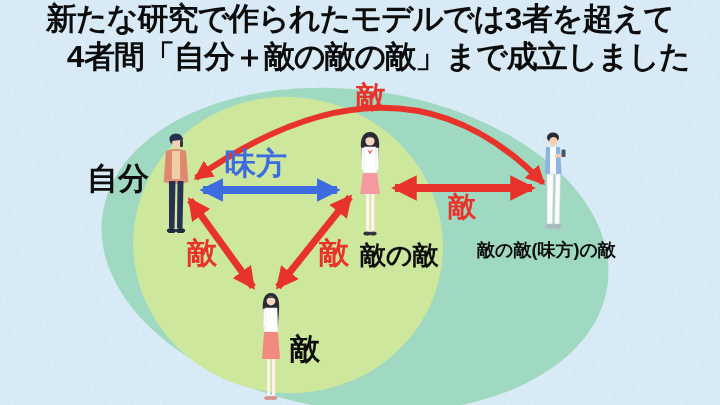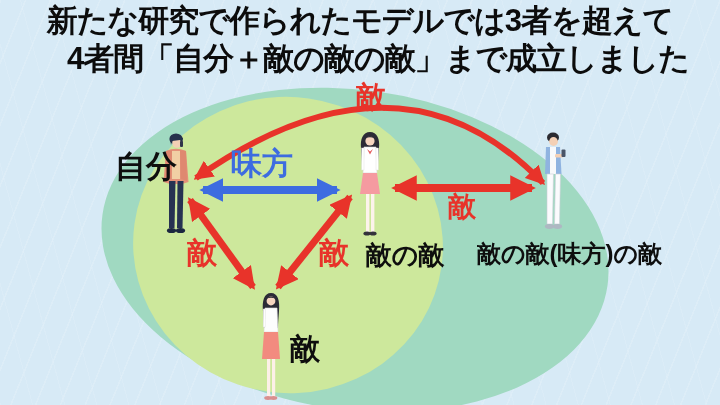--- a/index.html
+++ b/index.html
@@ -22,21 +22,21 @@
 
   .fig{position:absolute;}
   svg{display:block;overflow:visible;}
   .arrow-layer{position:absolute;left:0;top:0;}
 
   .lbl{position:absolute;font-weight:900;color:#0e0e0e;white-space:nowrap;line-height:1.08;}
   .lbl.red{color:#e8332a;}
   .lbl.blue{color:#3d6ce0;}
 
   .title{position:absolute;left:0;right:0;text-align:center;color:#0c0c0c;
-         font-weight:900;font-size:31px;letter-spacing:-1px;line-height:36px;}
+         font-weight:900;font-size:31px;letter-spacing:-1px;line-height:36px;font-family:Liberation Mono, monospace;}
   .title-1{top:3px;}
   .title-2{top:41px;margin-left:36px;}
 </style>
 </head>
 <body>
 
 <div class="stage">
 
   <div class="bg-texture"></div>
 
@@ -119,33 +119,33 @@
     <path d="M196,178 Q400,35 543,183" fill="none" stroke="#e8332a" stroke-width="6" marker-start="url(#ah-red)" marker-end="url(#ah-red)"></path>
     <line x1="203" y1="190" x2="337" y2="190" stroke="#3d6ce0" stroke-width="8" marker-start="url(#ah-blue)" marker-end="url(#ah-blue)"></line>
     <line x1="190" y1="200" x2="253" y2="287" stroke="#e8332a" stroke-width="7" marker-start="url(#ah-red)" marker-end="url(#ah-red)"></line>
     <line x1="350" y1="197" x2="278" y2="287" stroke="#e8332a" stroke-width="7" marker-start="url(#ah-red)" marker-end="url(#ah-red)"></line>
     <line x1="395" y1="188" x2="532" y2="188" stroke="#e8332a" stroke-width="8" marker-start="url(#ah-red)" marker-end="url(#ah-red)"></line>
   </svg>
 
   <div class="title title-1">新たな研究で作られたモデルでは3者を超えて</div>
   <div class="title title-2">4者間「自分＋敵の敵の敵」まで成立しました</div>
 
-  <div class="lbl" style="left:87px;top:150px;font-size:31px;margin-left:28px;">自分</div>
+  <div class="lbl" style="left:87px;top:162px;font-size:31px;">自分</div>
 
-  <div class="lbl blue" style="left:231px;top:147px;font-size:31px;">味方</div>
+  <div class="lbl blue" style="left:225px;top:147px;font-size:31px;">味方</div>
 
   <div class="lbl red" style="left:356px;top:81px;font-size:30px;">敵</div>
 
   <div class="lbl red" style="left:187px;top:237px;font-size:30px;">敵</div>
 
   <div class="lbl red" style="left:319px;top:237px;font-size:30px;">敵</div>
 
   <div class="lbl red" style="left:448px;top:192px;font-size:28px;">敵</div>
 
   <div class="lbl" style="left:290px;top:333px;font-size:30px;">敵</div>
 
-  <div class="lbl" style="left:360px;top:240px;width:90px;text-align:center;font-size:26px;line-height:30px;">
+  <div class="lbl" style="left:360px;top:240px;width:90px;text-align:left;font-size:26px;line-height:30px;">
     <div>敵の敵</div>
   </div>
 
-  <div class="lbl" style="left:477px;top:241px;font-size:24px;">敵の敵(味方)の敵</div>
+  <div class="lbl" style="left:477px;top:241px;font-size:18px;">敵の敵(味方)の敵</div>
 
 </div>
 
 </body></html>

